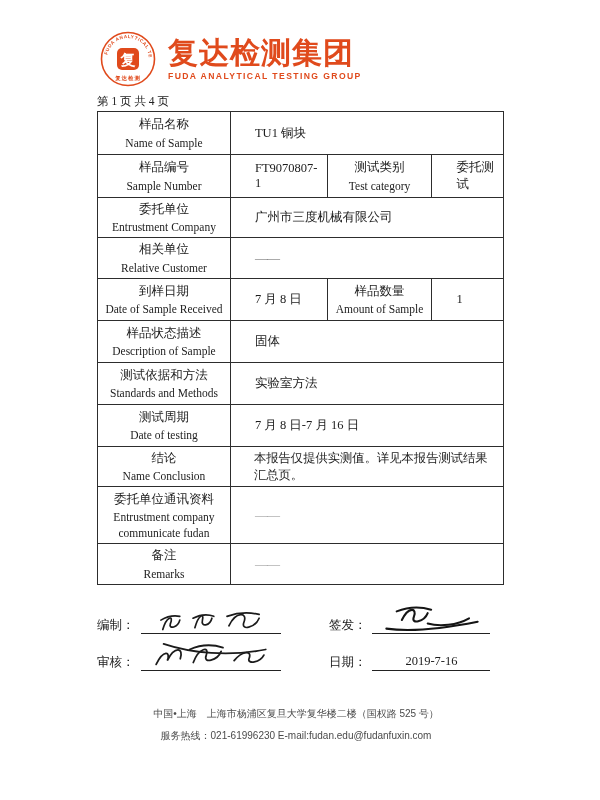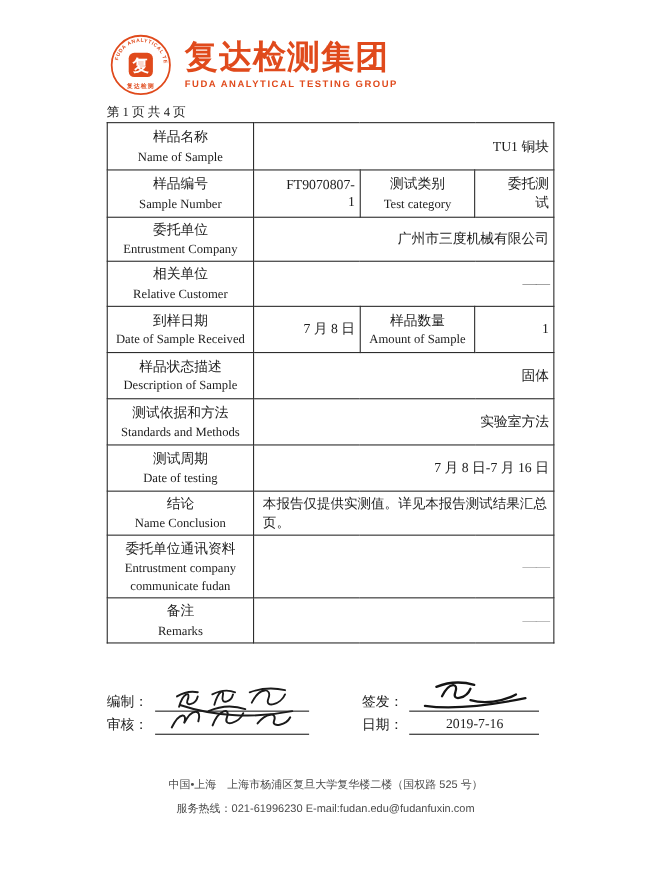--- a/index.html
+++ b/index.html
@@ -17,29 +17,29 @@
 
   .report-line { display:flex; justify-content:space-between; align-items:flex-end;
                  font-size:11.5px; margin-top:6px; margin-bottom:2px; color:#222; }
 
   
   table { border-collapse:collapse; width:100%; table-layout:fixed; }
   td { border:1px solid #2d2d2d; padding:2px 4px; vertical-align:middle; }
   .lbl { text-align:center;margin-top:31px; }
   .lbl .zh { font-size:12.5px; line-height:1.55; }
   .lbl .en { font-size:11.5px; line-height:1.4; }
-  .val { text-align:right; font-size:12.5px;padding-left:24px; }
-  .val-left { text-align:left; padding-left:8px; font-size:12.3px; }
+  .val { text-align:left; font-size:12.5px;padding-left:24px; }
+  .val-left { text-align:left; padding-left:23px; font-size:12.3px; }
   .dash { color:#7d7d7d; letter-spacing:-1px; font-size:13px; }
   .dash-light { color:#a3a3a3; }
   .h43 td { height:43px; } .h42 td { height:42px; } .h40 td { height:40px; }
   .h36 td { height:36px; } .h57 td { height:57px; }
 
   
-  .signoff { margin-top:45px; display:grid; grid-template-columns:57% 43%; row-gap:4px; }
+  .signoff { margin-top:32px; display:grid; grid-template-columns:57% 43%; row-gap:20px; }
   .sig-item { display:flex; align-items:flex-end; font-size:12.5px; white-space:nowrap; }
   .sigline { position:relative; display:inline-block; border-bottom:1.4px solid #222;
              height:14px; margin-left:6px; }
   .sigline.w-l { width:140px; } .sigline.w-r { width:118px; }
   .sigline svg { position:absolute; left:4px; bottom:-6px; }
   .line-text { position:absolute; left:0; right:0; bottom:1px; text-align:center; font-size:12.5px; }
 
   
   .footer { position:absolute; left:0; top:703px; width:592px; text-align:center;
             font-family:"Liberation Sans","DejaVu Sans",sans-serif;

